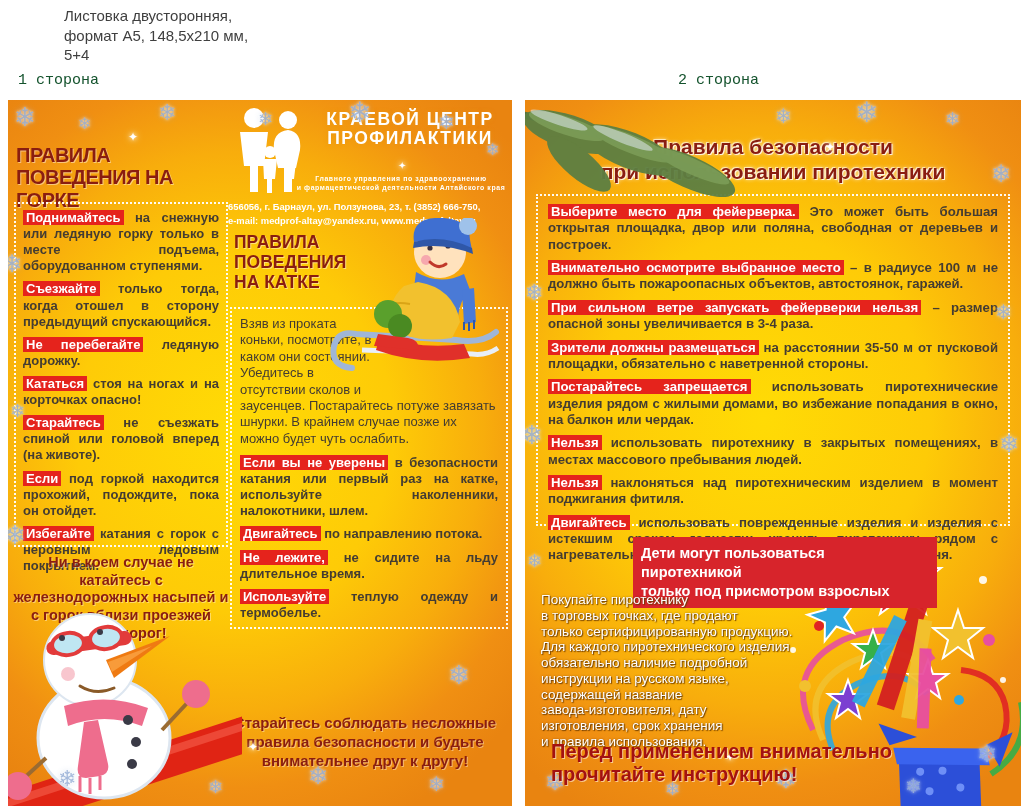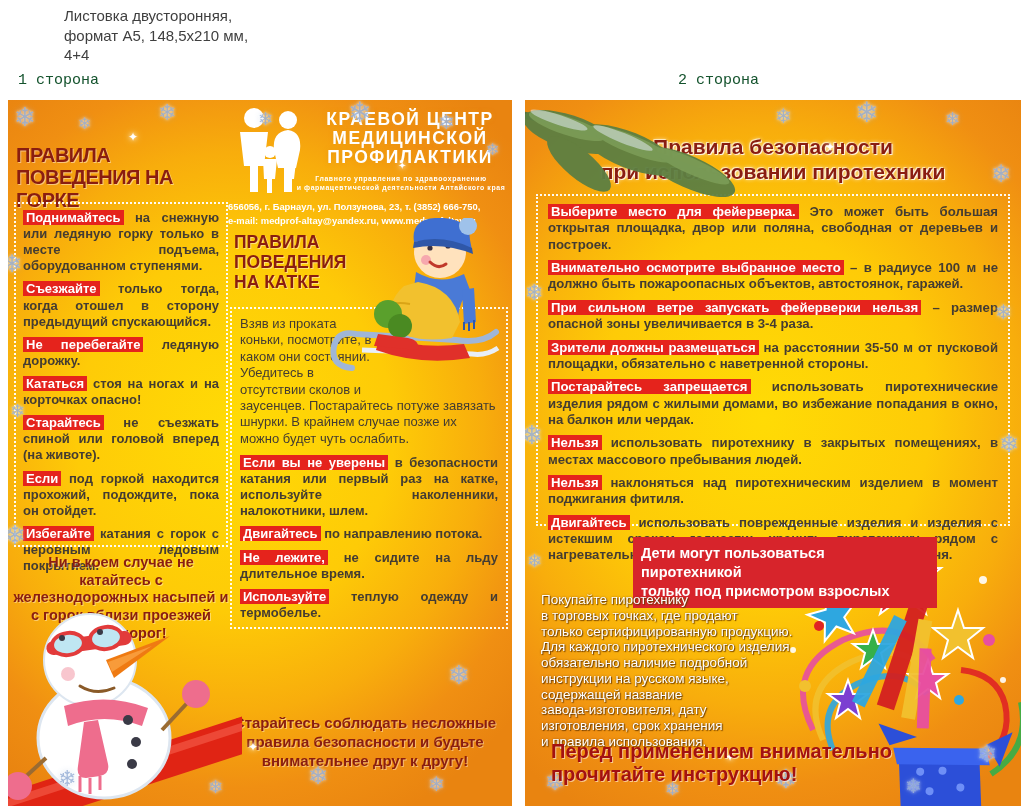--- a/index.html
+++ b/index.html
@@ -39,21 +39,21 @@
   .art{position:absolute;z-index:2;}
 </style>
 </head>
 <body>
 
 <div id="canvas">
 
   <div class="note">
     <div>Листовка двусторонняя,</div>
     <div>формат А5, 148,5х210 мм,</div>
-    <div>4+4</div>
+    <div>5+4</div>
   </div>
   <div class="side-label" style="left:18px;top:72px;">1 сторона</div>
   <div class="side-label" style="left:678px;top:72px;">2 сторона</div>
 
   <div class="page" id="page1">
 
     <span class="sf" style="left:6px;top:2px;font-size:26px;">❄</span>
     <span class="sf" style="left:70px;top:14px;font-size:16px;">❄</span>
     <span class="sf" style="left:150px;top:0;font-size:22px;">❄</span>
     <span class="sf" style="left:250px;top:8px;font-size:18px;">❄</span>
@@ -131,21 +131,20 @@
         <circle cx="58" cy="14" r="9"></circle>
         <path d="M58 24 q14 2 12 20 l-4 18 h-5 v24 h-7 v-24 h-6 l-4 -18 q-2 -18 14 -20 z"></path>
         <circle cx="40" cy="46" r="6"></circle>
         <path d="M33 53 h14 l-2 20 h-3 v14 h-5 v-14 h-3 z"></path>
         <circle cx="60" cy="50" r="5"></circle>
         <path d="M54 56 h12 l-2 17 h-2 v13 h-5 v-13 h-2 z"></path>
       </g>
     </svg>
     <div class="org-head">
       <div>КРАЕВОЙ ЦЕНТР</div>
-      <div>МЕДИЦИНСКОЙ</div>
       <div>ПРОФИЛАКТИКИ</div>
     </div>
     <div class="org-sub">
       <div>Главного управления по здравоохранению</div>
       <div>и фармацевтической деятельности Алтайского края</div>
     </div>
     <div class="addr">
       <div>656056, г. Барнаул, ул. Ползунова, 23, т. (3852) 666-750,</div>
       <div>e-mail: medprof-altay@yandex.ru, www.medprofaltay.ru</div>
     </div>

